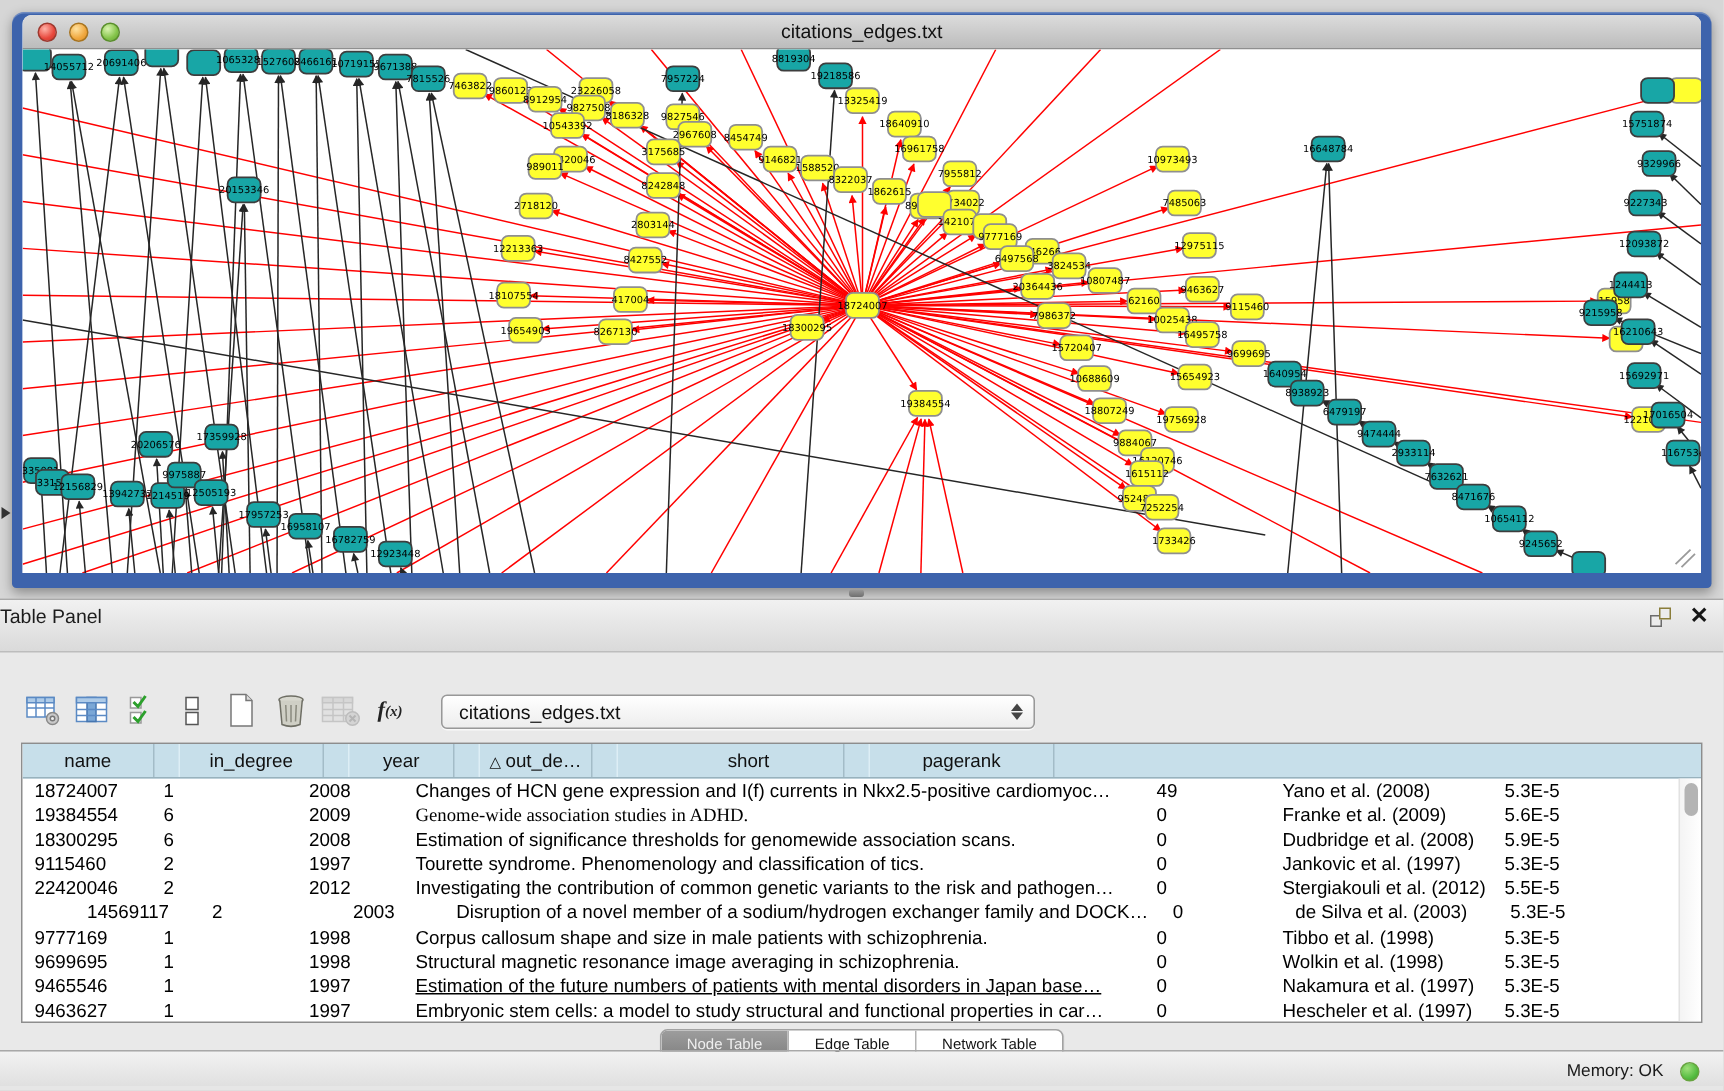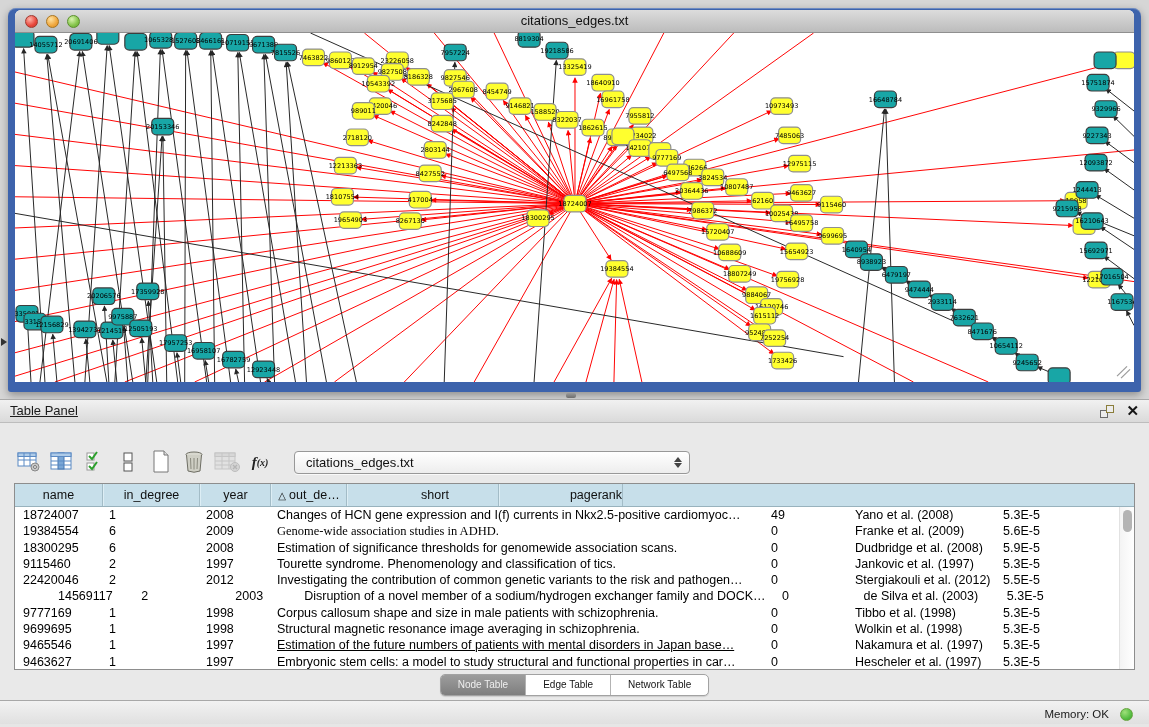--- a/index.html
+++ b/index.html
@@ -24,23 +24,23 @@
   .wtitle { text-align:center; font-size:13px; line-height:22px; color:#111; }
   .canvas { flex:1; position:relative; background:#fff; }
   .canvas svg { position:absolute; left:0; top:0; width:100%; height:100%; }
   .edge-arrow { position:absolute; left:1px; top:338px; width:0; height:0;
     border-left:6px solid #333; border-top:4px solid transparent; border-bottom:4px solid transparent; }
   .splitter-grip { position:absolute; left:566px; top:393px; width:10px; height:5px;
     background:linear-gradient(#9a9a9a,#6f6f6f); border-radius:2px; }
 
   
   .table-panel { width:1149px; height:301px; background:#e9e9e9; }
-  .panel-titlebar { height:24px; background:linear-gradient(#f1f1f1,#dadada);
+  .panel-titlebar { height:36px; background:linear-gradient(#f1f1f1,#dadada);
     border-top:1px solid #a9a9a9; border-bottom:1px solid #bdbdbd;
-    font-size:13px; color:#1c1c1c; padding-left:10px; line-height:22px; position:relative;text-decoration:underline; }
+    font-size:13px; color:#1c1c1c; padding-left:0; line-height:22px; position:relative; }
   .panel-icons { position:absolute; right:10px; top:0; height:22px; display:flex; align-items:center; gap:12px; }
   .float-icon { width:14px; height:13px; position:relative; display:inline-block; }
   .float-icon i { position:absolute; border:1.5px solid #8a7d3a; width:8px; height:8px; background:#ececec; }
   .float-icon i.b { left:0; bottom:0; border-color:#6b6b6b; }
   .float-icon i.a { right:0; top:0; }
   .close-panel { font-size:15px; font-weight:bold; color:#151515; line-height:14px; }
 
   .toolbar { margin-top:24px; height:30px; display:flex; align-items:center; padding-left:16px; }
   .tbtn { width:26px; height:26px; margin-right:7px; display:flex; align-items:center; justify-content:center; }
   .tbtn svg { display:block; }
@@ -48,21 +48,21 @@
   .fx small { font-size:10px; font-weight:bold; }
   .combo { margin-left:14px; width:396px; height:23px; border:1px solid #989898; border-radius:4px;
     background:linear-gradient(#ffffff,#ededed); font-size:13px; color:#111;
     line-height:21px; padding-left:11px; position:relative; box-shadow:0 1px 0 rgba(255,255,255,.7); }
   .combo-arrows { position:absolute; right:7px; top:4px; width:9px; }
   .combo-arrows b { display:block; width:0; height:0; margin:1px auto; }
   .combo-arrows .up { border-left:4px solid transparent; border-right:4px solid transparent; border-bottom:5px solid #444; }
   .combo-arrows .dn { border-left:4px solid transparent; border-right:4px solid transparent; border-top:5px solid #444; }
 
   .table-wrap { margin:6px 14px 0 14px; height:187px; border:1px solid #8d8d8d; background:#fff; position:relative; overflow:hidden; }
-  .thead { display:flex; height:23px; background:#c7dfea; border-bottom:1px solid #98b2bd; }
+  .thead { display:flex; height:23px; background:#c7dfea; border-bottom:1px solid #98b2bd;gap:16px; }
   .th { font-size:12.5px; color:#101010; text-align:center; line-height:22px;
     border-right:1px solid #a3bcc7; border-left:1px solid #ddeef5; overflow:hidden; white-space:nowrap; }
   .th:first-child { border-left:none; }
   .sort-tri { font-size:10px; margin-right:3px; }
   .tbody { position:absolute; left:0; right:15px; top:23px; bottom:0; overflow:hidden; }
   .tr { display:flex; height:16.3px; }
   .td { font-size:12.5px; color:#000; line-height:16px; white-space:nowrap; overflow:hidden; }
   .vscroll { position:absolute; right:0; top:23px; bottom:0; width:15px;
     background:linear-gradient(to right,#f4f4f4,#ffffff); border-left:1px solid #e2e2e2; }
   .vthumb { position:absolute; left:2.5px; top:3px; width:9px; height:22px; background:#b4b4b4; border-radius:5px; }
@@ -586,21 +586,21 @@
     </div>
   </div>
 
   <div class="table-wrap">
     <div class="thead" id="thead">
         <div class="th" style="width: 88px;">name</div>
         <div class="th" style="width: 97px;">in_degree</div>
         <div class="th" style="width: 71px;">year</div>
         <div class="th" style="width: 76px;"><span class="sort-tri">△</span>out_de…</div>
         <div class="th" style="width: 152px; padding-left: 24px;">short</div>
-        <div class="th" style="width: 124px; text-align: right;">pagerank</div>
+        <div class="th" style="width: 124px;">pagerank</div>
       </div>
     <div class="tbody" id="tbody">
         <div class="tr">
           <div class="td" style="width: 88px; padding-left: 8px;">18724007</div>
           <div class="td" style="width: 97px; padding-left: 6px;">1</div>
           <div class="td" style="width: 71px; padding-left: 6px;">2008</div>
           <div class="td" style="width: 496px; padding-left: 6px;">Changes of HCN gene expression and I(f) currents in Nkx2.5-positive cardiomyoc…</div>
           <div class="td" style="width: 76px; padding-left: 4px;">49</div>
           <div class="td" style="width: 152px; padding-left: 12px;">Yano et al. (2008)</div>
           <div class="td" style="width: 124px; padding-left: 8px;">5.3E-5</div>

